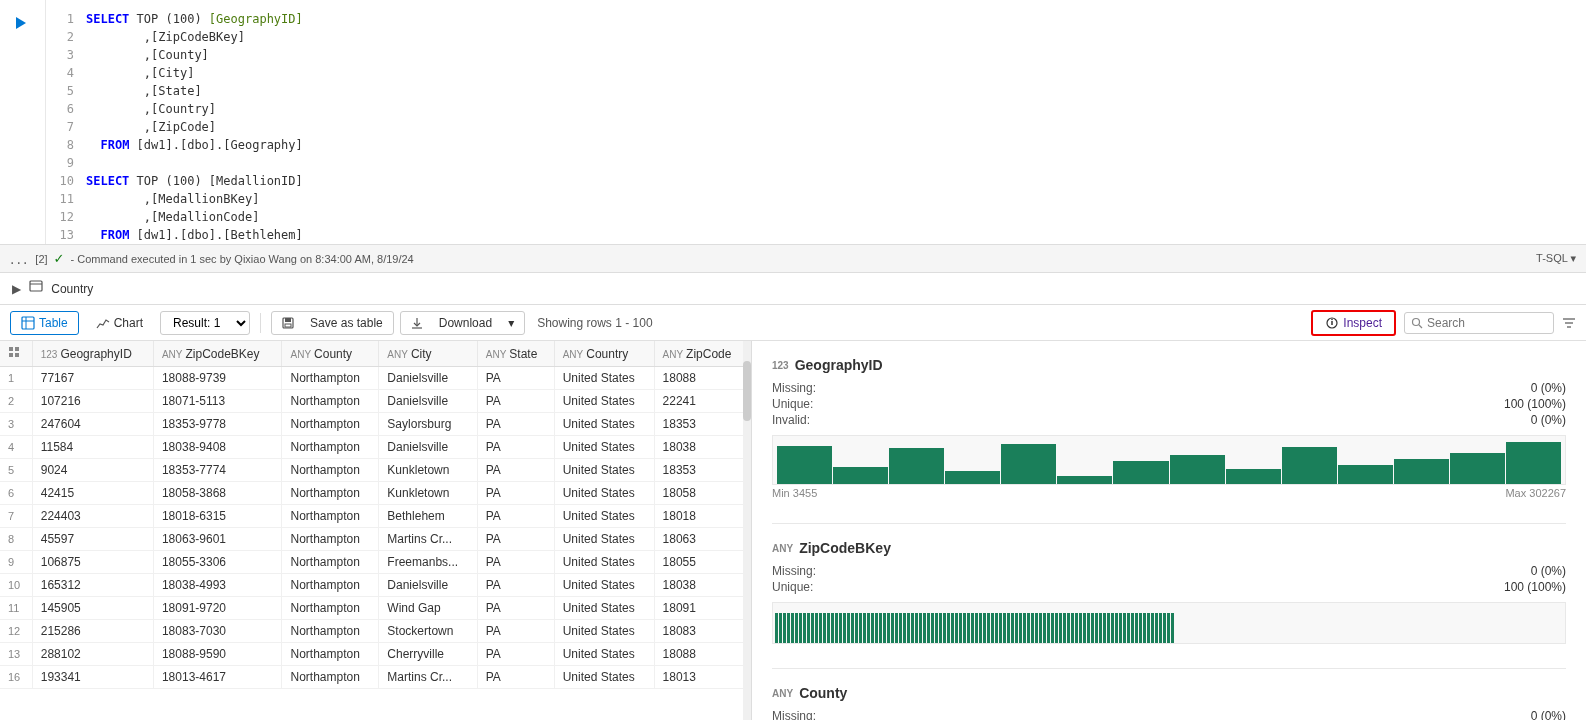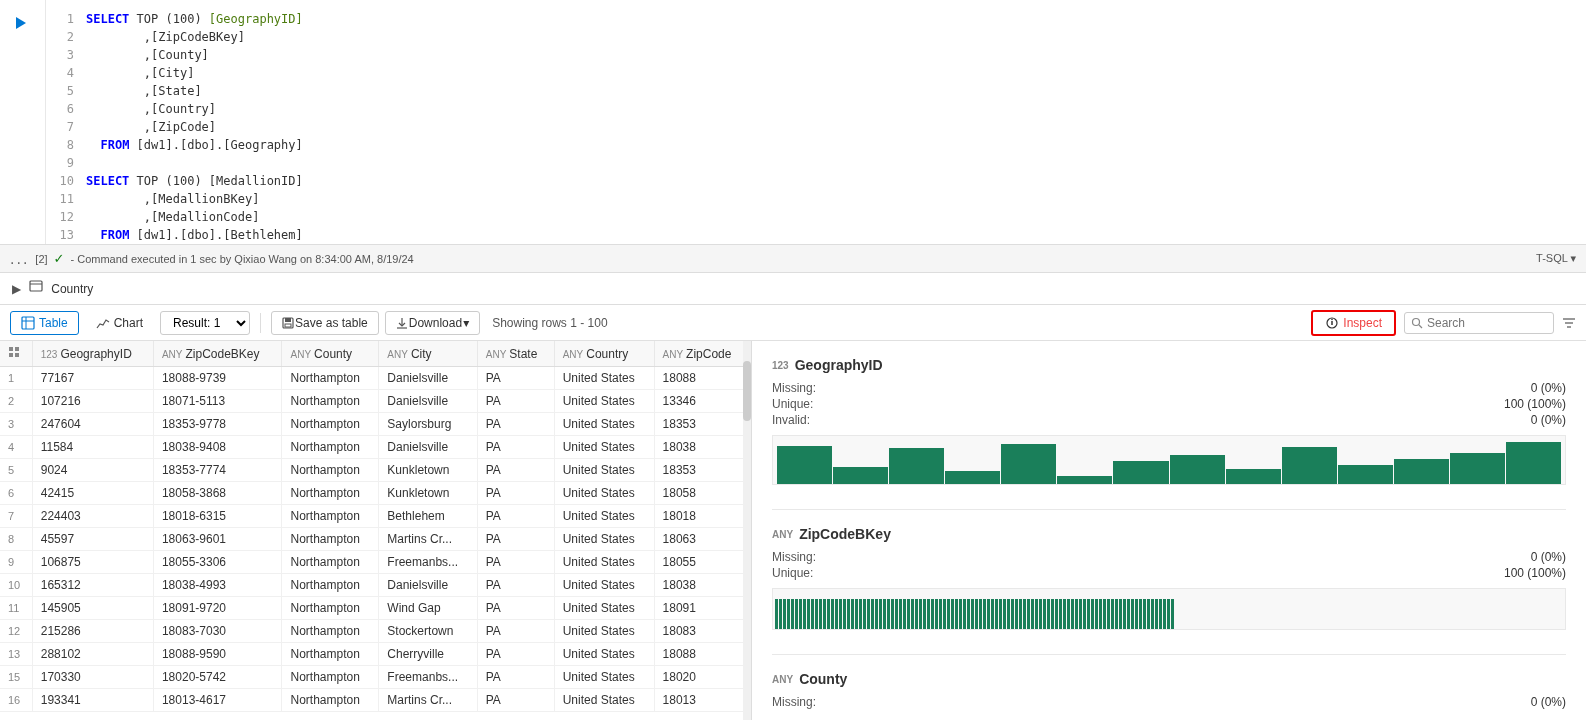--- a/index.html
+++ b/index.html
@@ -115,21 +115,21 @@
       padding: 3px 8px;
       border: 1px solid #ccc;
       border-radius: 3px;
       font-size: 12px;
       background: #fff;
       cursor: pointer;
       min-width: 90px;
     }
     .toolbar-sep { width: 1px; height: 20px; background: #ddd; margin: 0 4px; }
     .save-table-btn, .download-btn {
-      display: flex; align-items: center; gap: 1px;
+      display: flex; align-items: center; gap: 16px;
       padding: 4px 10px;
       border: 1px solid #ccc;
       border-radius: 3px;
       cursor: pointer;
       font-size: 12px;
       background: #fff;
       color: #333;
     }
     .showing-rows {
       font-size: 12px;
@@ -143,21 +143,21 @@
       gap: 8px;
     }
     .inspect-btn {
       display: flex; align-items: center; gap: 4px;
       padding: 4px 12px;
       border: 2px solid #e00;
       border-radius: 3px;
       cursor: pointer;
       font-size: 12px;
       background: #fff;
-      color: #ef4444;
+      color: #4c1d95;
       font-weight: 500;
     }
     .search-box {
       display: flex; align-items: center;
       border: 1px solid #ccc;
       border-radius: 3px;
       padding: 3px 6px;
       gap: 4px;
       background: #fff;
     }
@@ -490,21 +490,21 @@
             <td>18088</td>
           </tr>
           <tr>
             <td>2</td>
             <td>107216</td>
             <td>18071-5113</td>
             <td>Northampton</td>
             <td>Danielsville</td>
             <td>PA</td>
             <td>United States</td>
-            <td>13346</td>
+            <td>22241</td>
           </tr>
           <tr>
             <td>3</td>
             <td>247604</td>
             <td>18353-9778</td>
             <td>Northampton</td>
             <td>Saylorsburg</td>
             <td>PA</td>
             <td>United States</td>
             <td>18353</td>
@@ -601,30 +601,20 @@
           </tr>
           <tr>
             <td>13</td>
             <td>288102</td>
             <td>18088-9590</td>
             <td>Northampton</td>
             <td>Cherryville</td>
             <td>PA</td>
             <td>United States</td>
             <td>18088</td>
-          </tr>
-          <tr>
-            <td>15</td>
-            <td>170330</td>
-            <td>18020-5742</td>
-            <td>Northampton</td>
-            <td>Freemanbs...</td>
-            <td>PA</td>
-            <td>United States</td>
-            <td>18020</td>
           </tr>
           <tr>
             <td>16</td>
             <td>193341</td>
             <td>18013-4617</td>
             <td>Northampton</td>
             <td>Martins Cr...</td>
             <td>PA</td>
             <td>United States</td>
             <td>18013</td>
@@ -666,20 +656,24 @@
             <div class="hist-bar" style="height: 23.1px;"></div>
             <div class="hist-bar" style="height: 29.4px;"></div>
             <div class="hist-bar" style="height: 14.7px;"></div>
             <div class="hist-bar" style="height: 36.96px;"></div>
             <div class="hist-bar" style="height: 18.9px;"></div>
             <div class="hist-bar" style="height: 25.2px;"></div>
             <div class="hist-bar" style="height: 31.5px;"></div>
             <div class="hist-bar" style="height: 42px;"></div>
           </div>
       </div>
+      <div class="min-max-row">
+        <span>Min 3455</span>
+        <span>Max 302267</span>
+      </div>
     </div>
 
     <hr class="section-divider">
 
     <div class="inspect-section">
       <div class="inspect-col-header">
         <span class="col-type-badge">ANY</span>
         <span class="col-name">ZipCodeBKey</span>
       </div>
       <div class="stats-row">

